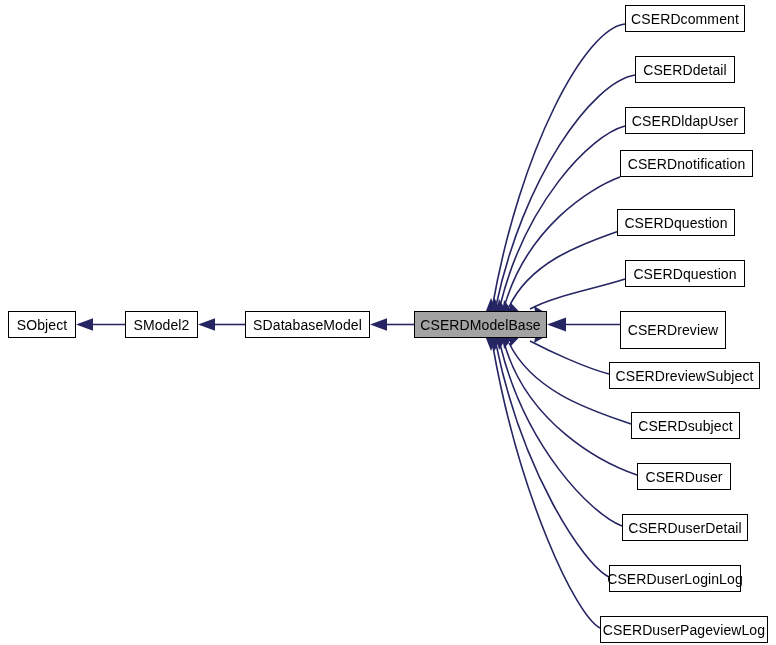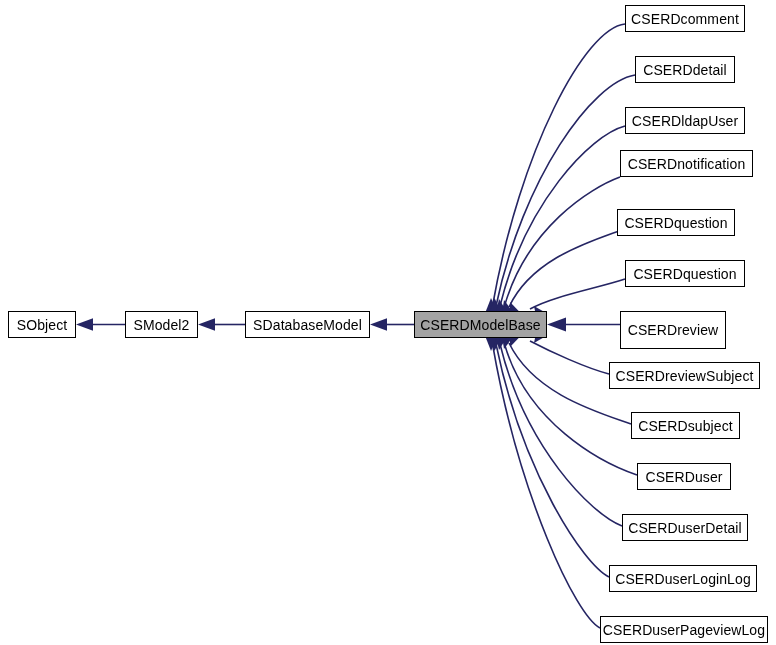--- a/index.html
+++ b/index.html
@@ -152,21 +152,21 @@
   </div>
 
   <div class="node" style="left:637px; top:463px; width:94px; height:27px;">
     <span class="node-label">CSERDuser</span>
   </div>
 
   <div class="node" style="left:622px; top:514px; width:126px; height:27px;">
     <span class="node-label">CSERDuserDetail</span>
   </div>
 
-  <div class="node" style="left:609px; top:565px; width:148px; height:27px;">
+  <div class="node" style="left:609px; top:565px; width:132px; height:27px;">
     <span class="node-label">CSERDuserLoginLog</span>
   </div>
 
   <div class="node" style="left:600px; top:616px; width:168px; height:27px;">
     <span class="node-label">CSERDuserPageviewLog</span>
   </div>
 
 </div>
 
 </body></html>

